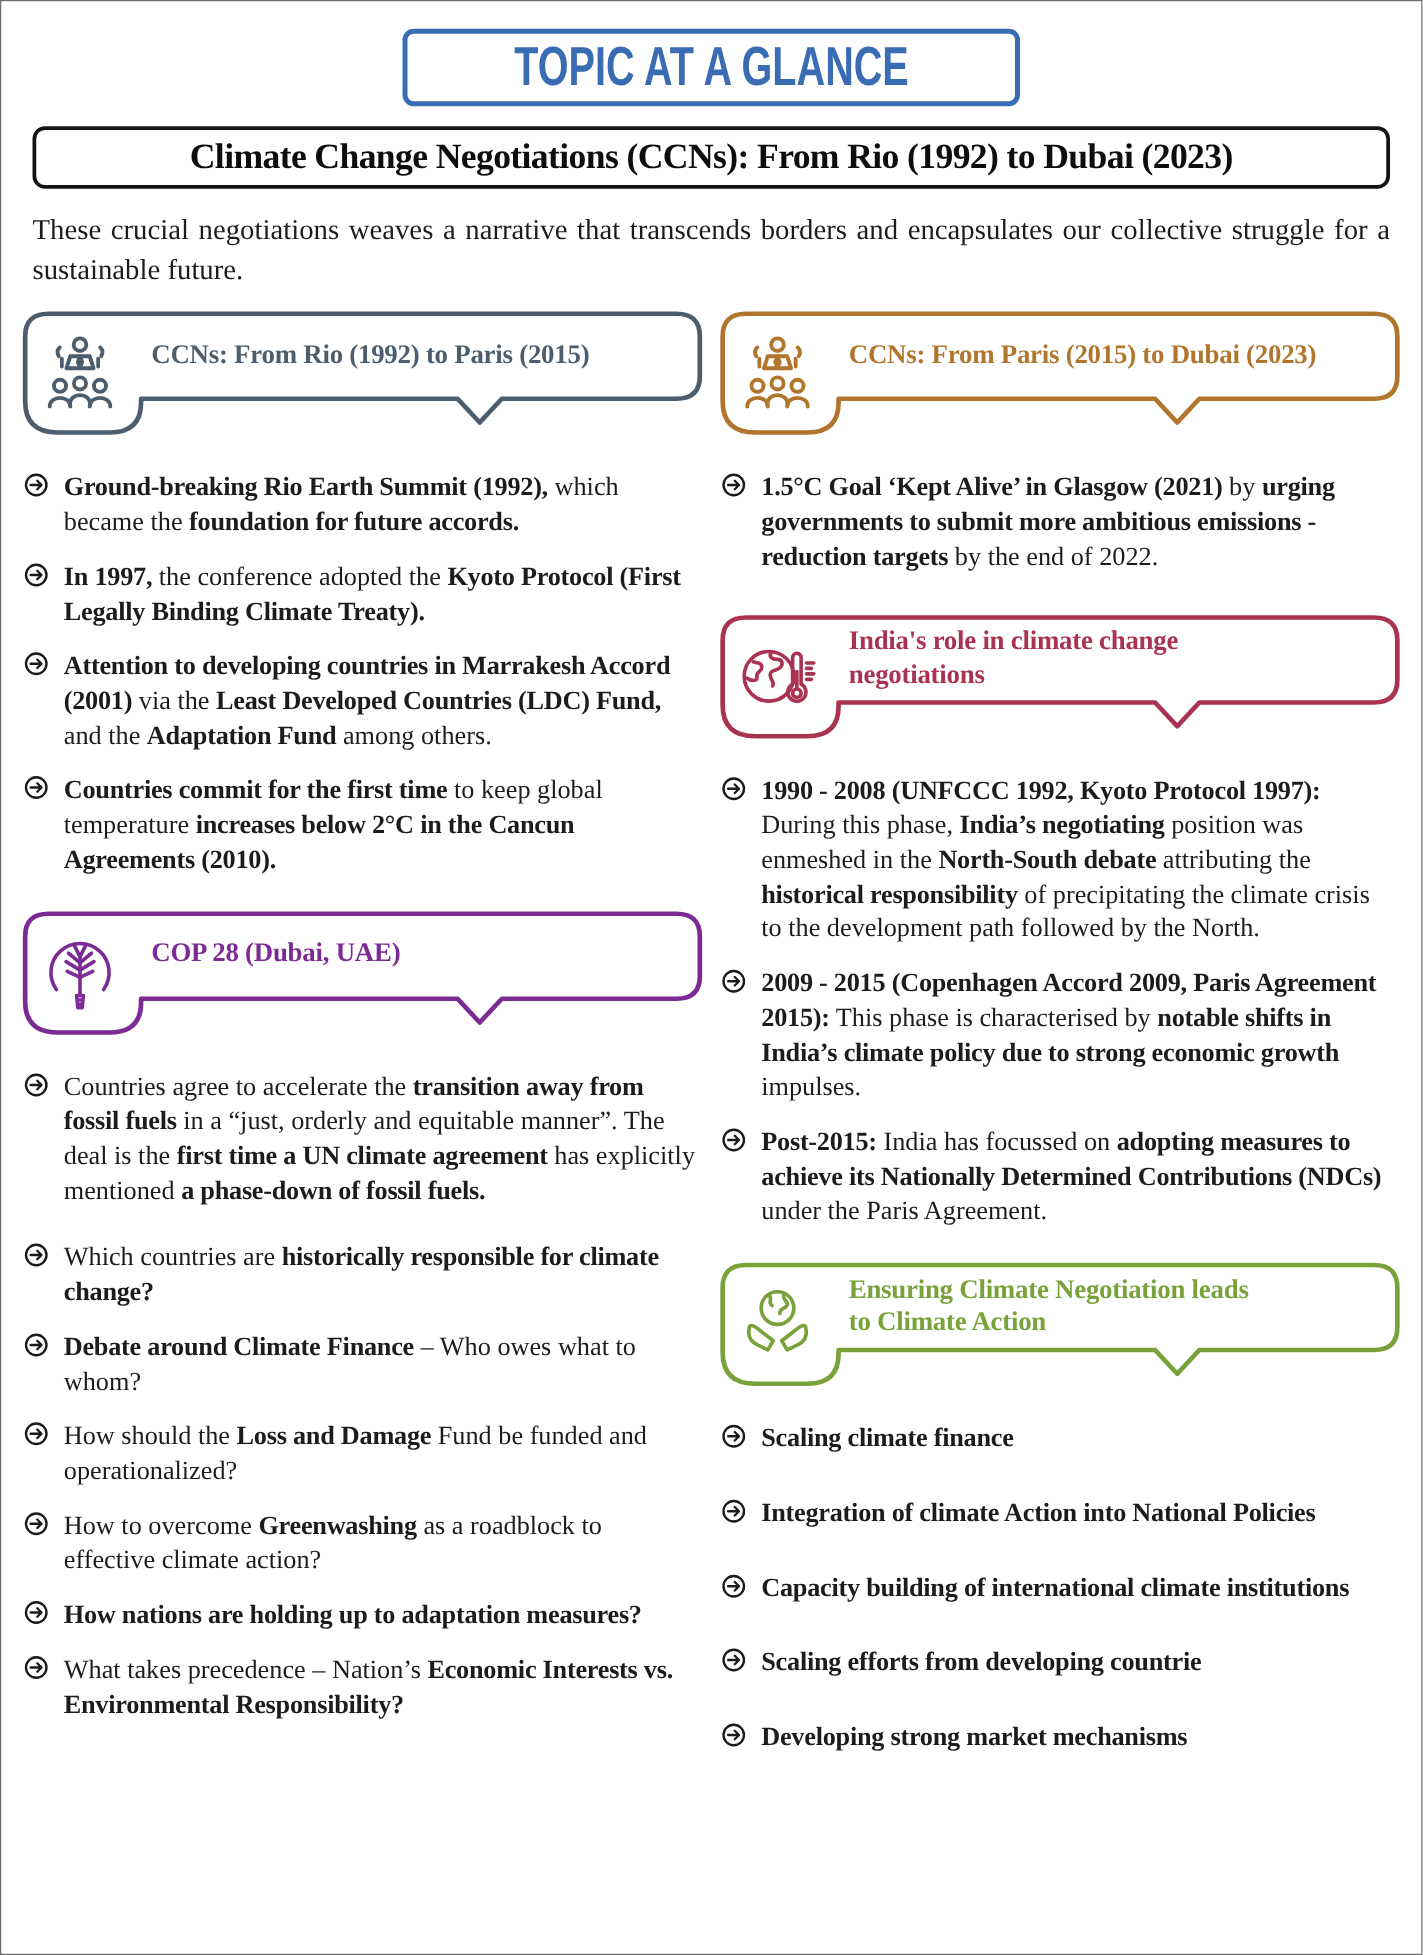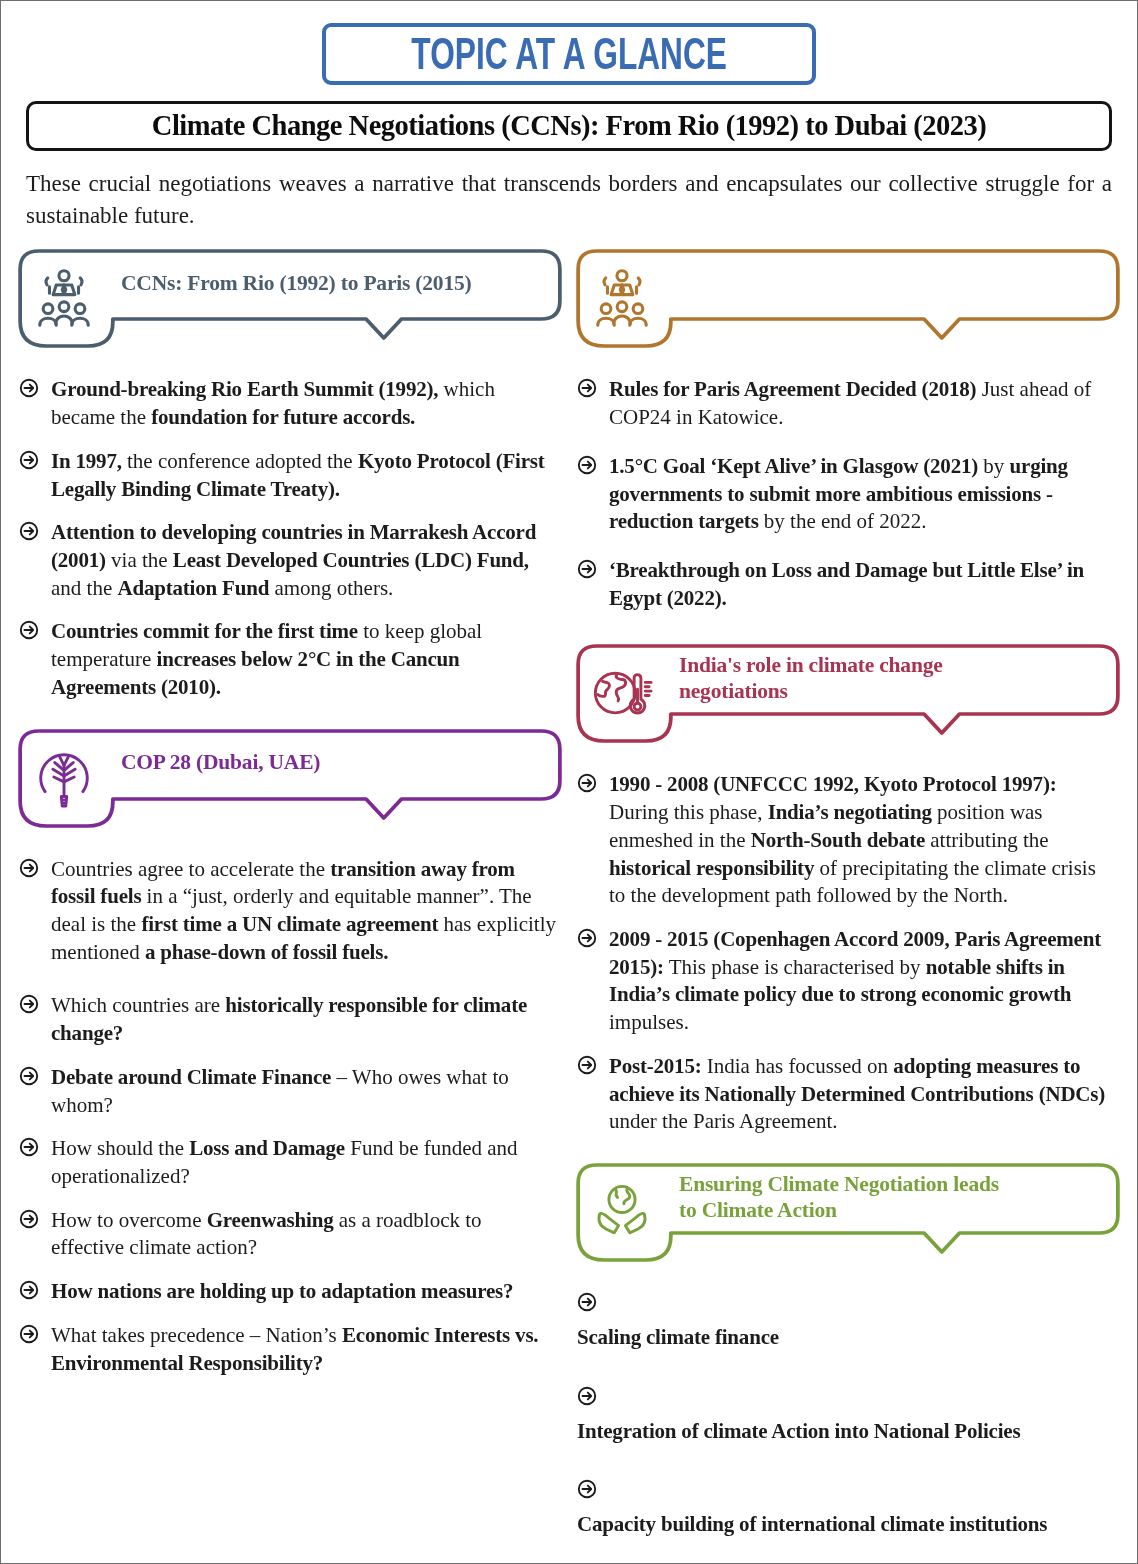--- a/index.html
+++ b/index.html
@@ -90,21 +90,21 @@
   }
   
   ul.blist{list-style:none;margin:0 0 8px;padding:0 4px 0 2px;}
   ul.blist li{
     display:flex;gap:12px;
     margin-bottom:16px;
     font-size:21px;
     line-height:1.32;
     text-align:left;
   }
-  ul.blist.wide li{margin-bottom:32px;flex-direction:column;}
+  ul.blist.wide li{margin-bottom:32px;}
   ul.blist.mid li{margin-bottom:21px;}
   .blt{flex:0 0 20px;margin-top:2px;}
   .blt svg{width:20px;height:20px;display:block;}
   .btx b{letter-spacing:-0.2px;}
   :root{--blue:#3a6cb4;}
 </style>
 </head>
 <body>
 
 <svg width="0" height="0" style="position:absolute">
@@ -318,48 +318,31 @@
     <div class="sec" style="--c: #b1762e;">
       <div class="sec-hdr">
         <svg class="frame" viewBox="0 0 524 104" preserveAspectRatio="none" fill="none" stroke="currentColor" stroke-width="3.6" stroke-linejoin="round">
           <path d="M92 71 H335 L352 90 L369 71 H503 Q521 71 521 53 V21 Q521 3 503 3 H21 Q3 3 3 21 V73 Q3 98 28 98 H68 Q92 98 92 74 Z"></path>
         </svg>
         <span class="sec-icon">
           <svg viewBox="0 0 64 64">
               <use href="#ico-conference"></use>
             </svg>
         </span>
+        <div class="sec-title">CCNs: From Paris (2015) to Dubai (2023)</div>
       </div>
       <ul class="blist mid">
           <li>
             <span class="blt">
               <svg viewBox="0 0 20 20" fill="none" stroke="#1b1b1b" stroke-width="1.9" stroke-linecap="round" stroke-linejoin="round">
                 <circle cx="10" cy="10" r="8.2"></circle>
                 <path d="M5.5 10h7.5M10.8 6.6L14.2 10l-3.4 3.4"></path>
               </svg>
             </span>
-            <span class="btx"><b>Rules for Paris Agreement Decided (2018)</b><span> Just ahead of COP24 in Katowice.</span></span>
-          </li>
-          <li>
-            <span class="blt">
-              <svg viewBox="0 0 20 20" fill="none" stroke="#1b1b1b" stroke-width="1.9" stroke-linecap="round" stroke-linejoin="round">
-                <circle cx="10" cy="10" r="8.2"></circle>
-                <path d="M5.5 10h7.5M10.8 6.6L14.2 10l-3.4 3.4"></path>
-              </svg>
-            </span>
             <span class="btx"><b>1.5°C Goal ‘Kept Alive’ in Glasgow (2021)</b><span> by </span><b>urging governments to submit more ambitious emissions - reduction targets</b><span> by the end of 2022.</span></span>
-          </li>
-          <li>
-            <span class="blt">
-              <svg viewBox="0 0 20 20" fill="none" stroke="#1b1b1b" stroke-width="1.9" stroke-linecap="round" stroke-linejoin="round">
-                <circle cx="10" cy="10" r="8.2"></circle>
-                <path d="M5.5 10h7.5M10.8 6.6L14.2 10l-3.4 3.4"></path>
-              </svg>
-            </span>
-            <span class="btx"><b>‘Breakthrough on Loss and Damage but Little Else’ in Egypt (2022).</b></span>
           </li>
         </ul>
     </div>
 
     <div class="sec" style="--c: #a93350;">
       <div class="sec-hdr">
         <svg class="frame" viewBox="0 0 524 104" preserveAspectRatio="none" fill="none" stroke="currentColor" stroke-width="3.6" stroke-linejoin="round">
           <path d="M92 71 H335 L352 90 L369 71 H503 Q521 71 521 53 V21 Q521 3 503 3 H21 Q3 3 3 21 V73 Q3 98 28 98 H68 Q92 98 92 74 Z"></path>
         </svg>
         <span class="sec-icon">

